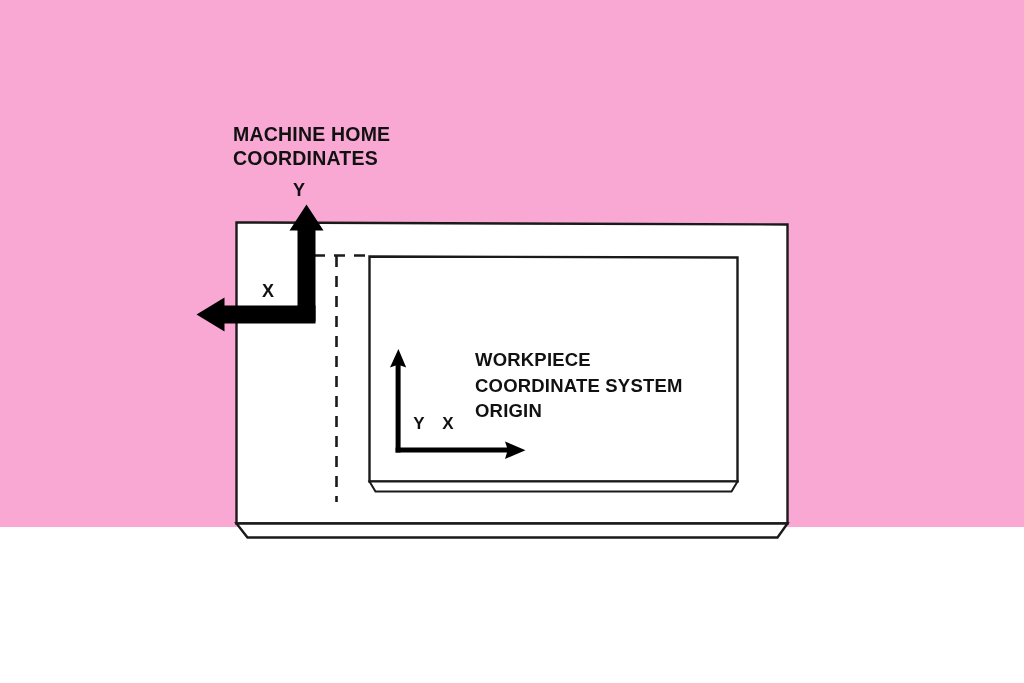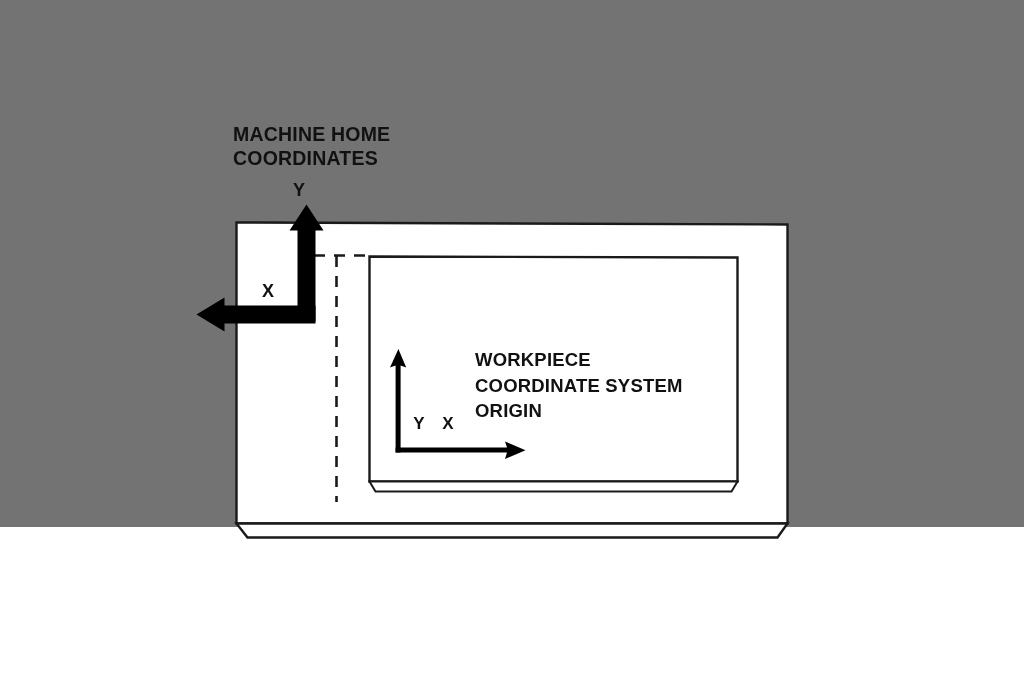--- a/index.html
+++ b/index.html
@@ -11,21 +11,21 @@
   body {
     width: 1024px;
     height: 683px;
     overflow: hidden;
     font-family: "Liberation Sans", sans-serif;
   }
   #diagram-root {
     position: relative;
     width: 1024px;
     height: 527px;
-    background: #737373;
+    background: #f9a8d4;
   }
   svg#diagram-svg {
     position: absolute;
     top: 0;
     left: 0;
     width: 1024px;
     height: 683px;
     display: block;
   }
   .machine-body-fill {

